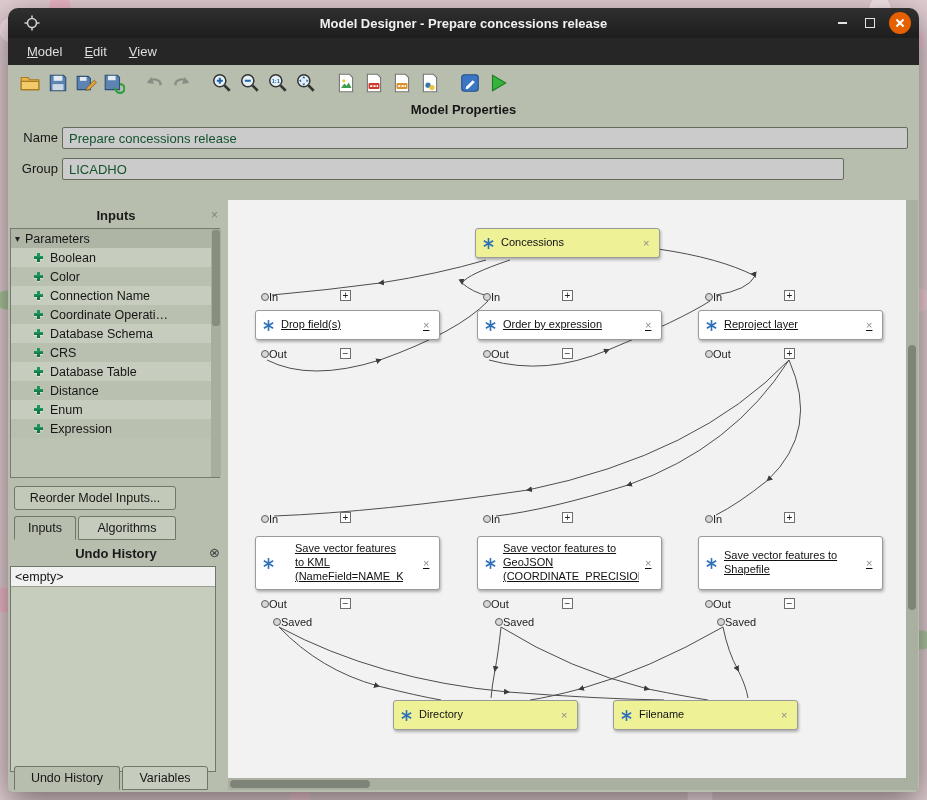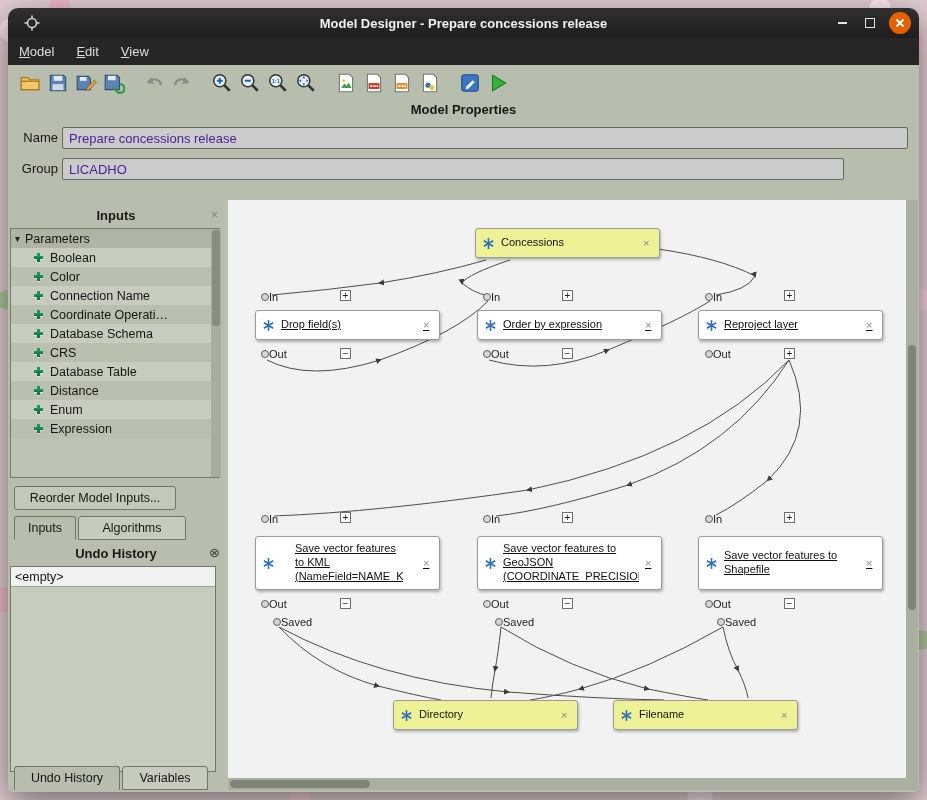--- a/index.html
+++ b/index.html
@@ -33,35 +33,35 @@
   .winbtn{position:absolute;top:4px;width:22px;height:22px;display:flex;align-items:center;justify-content:center;}
   .btn-min{right:66px;} .btn-max{right:38px;}
   .btn-min i{width:9px;height:2px;background:#e4e4e4;display:block;}
   .btn-max i{width:8px;height:8px;border:1.5px solid #e4e4e4;display:block;}
   .btn-close{right:8px;width:22px;height:22px;border-radius:50%;background:#e66000;}
   .btn-close i{position:relative;width:10px;height:10px;display:block;margin:6px auto;}
   .btn-close i::before,.btn-close i::after{content:"";position:absolute;left:4px;top:0;width:2px;height:10px;background:#fff;}
   .btn-close i::before{transform:rotate(45deg);} .btn-close i::after{transform:rotate(-45deg);}
   
   .menubar{position:absolute;left:0;top:30px;width:100%;height:27px;background:#262626;
-    display:flex;align-items:center;box-sizing:border-box;}
+    display:flex;align-items:center;padding-left:8px;box-sizing:border-box;}
   .menuitem{color:#dedede;font-size:13px;padding:4px 11px;}
   .menuitem u{text-decoration:underline;}
   
   .toolbar{position:absolute;left:0;top:57px;width:100%;height:36px;display:flex;align-items:center;}
   .tbtn{width:28px;height:28px;display:flex;align-items:center;justify-content:center;margin:0;}
   .tbtn svg{width:22px;height:22px;}
   .tsep{width:12px;height:1px;}
   .disabled{opacity:.38;}
   
   .dockhead{position:absolute;left:0;top:94px;width:100%;text-align:center;
     font-weight:bold;font-size:13px;color:#161616;}
   .fieldlabel{position:absolute;font-size:13px;color:#161616;width:44px;text-align:right;}
   .tfield{position:absolute;height:22px;background:#cbcbcb;border:1px solid #646a5e;border-radius:2px;
-    font-size:13px;color:#4c1d95;padding:0 6px;font-family:"Liberation Sans",sans-serif;box-sizing:border-box;}
+    font-size:13px;color:#14532d;padding:0 6px;font-family:"Liberation Sans",sans-serif;box-sizing:border-box;}
   
   #leftpanel{position:absolute;left:2px;top:192px;width:212px;height:590px;}
   .paneltitle{position:absolute;width:100%;text-align:center;font-weight:bold;font-size:13px;color:#1a1a1a;}
   .panelclose{position:absolute;right:4px;font-size:12px;color:#3a3a3a;}
   .tree{position:absolute;left:0;top:28px;width:210px;height:250px;background:#bcc3b3;
     border:1px solid #757b6d;box-sizing:border-box;overflow:hidden;}
   .trow{height:19px;display:flex;align-items:center;font-size:12.5px;color:#161616;
     padding-left:4px;white-space:nowrap;overflow:hidden;}
   .trow.item{padding-left:22px;}
   .trow:nth-child(even){background:#c7cdbe;}
@@ -310,21 +310,21 @@
           <span>Expression</span>
         </div>
     </div>
     <div class="treescroll">
         <div class="thumb"></div>
       </div>
 
     <div class="gbutton" style="left:4px;top:286px;width:162px;height:24px;">Reorder Model Inputs...</div>
 
     <div class="tab active" style="left:4px;top:316px;width:62px;">Inputs</div>
-    <div class="tab inactive" style="left:68px;top:316px;width:108px;">Algorithms</div>
+    <div class="tab inactive" style="left:68px;top:316px;width:98px;">Algorithms</div>
 
     <div class="paneltitle" style="top:346px;">Undo History</div>
     <span class="panelclose" style="top:345px;right:2px;font-size:13px;">⊗</span>
 
     <div class="undolist">
       <div class="row">&lt;empty&gt;</div>
     </div>
 
     <div class="tab active" style="left:4px;top:566px;width:106px;">Undo History</div>
     <div class="tab inactive" style="left:112px;top:566px;width:86px;">Variables</div>

